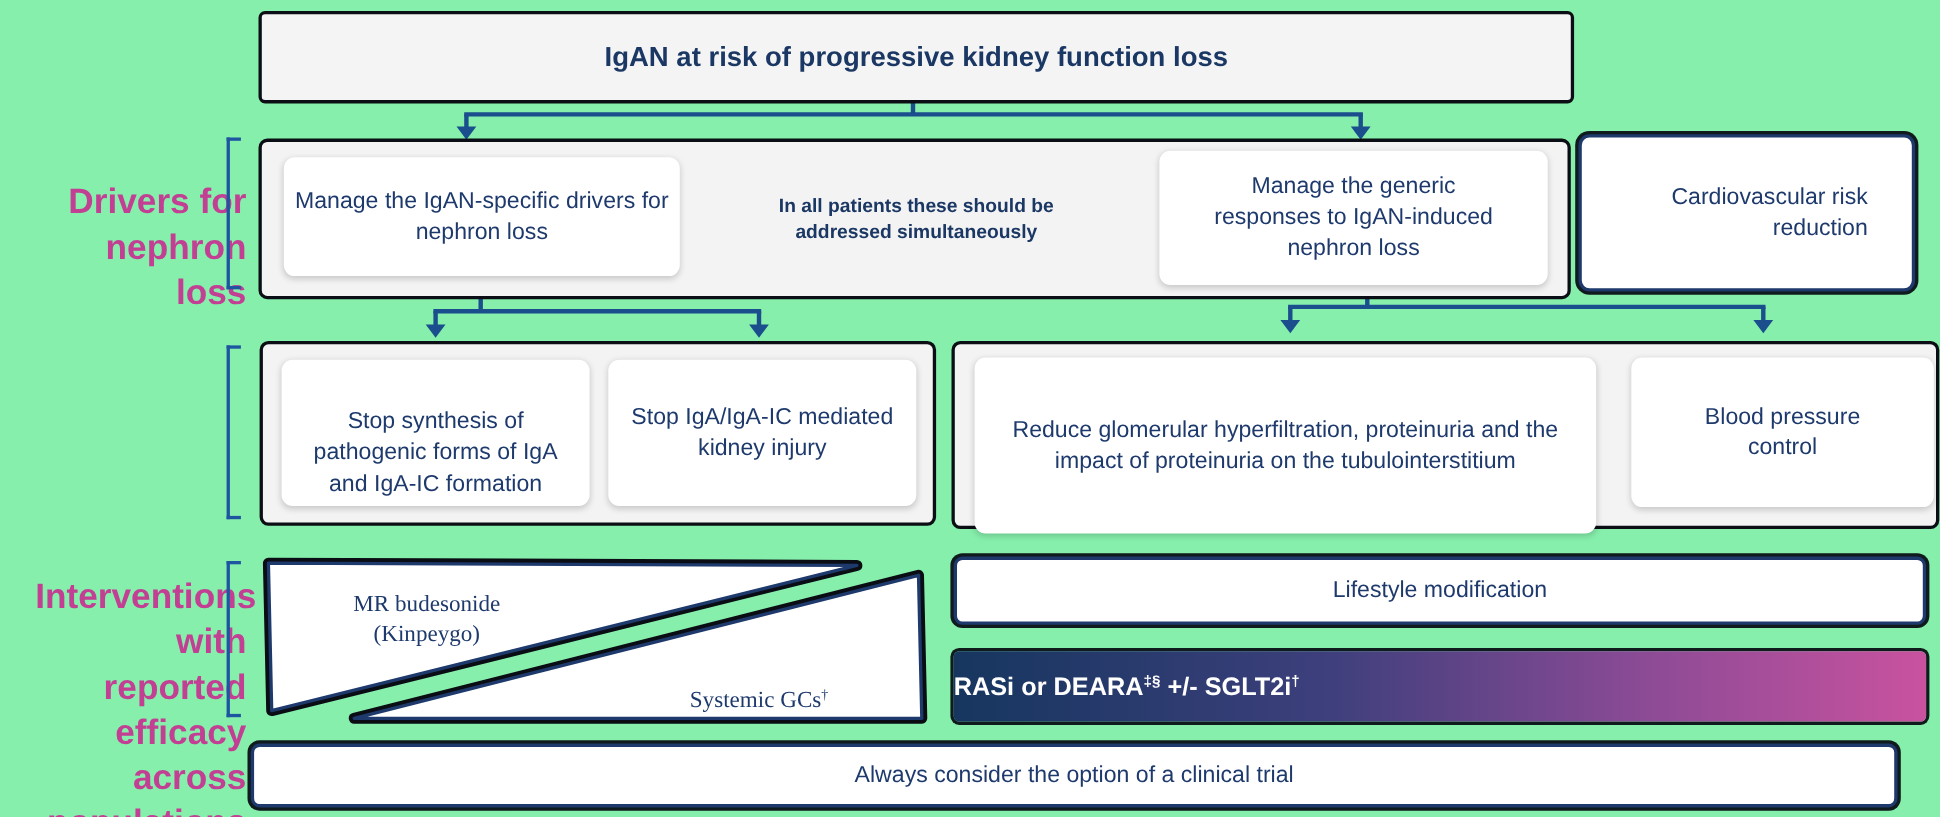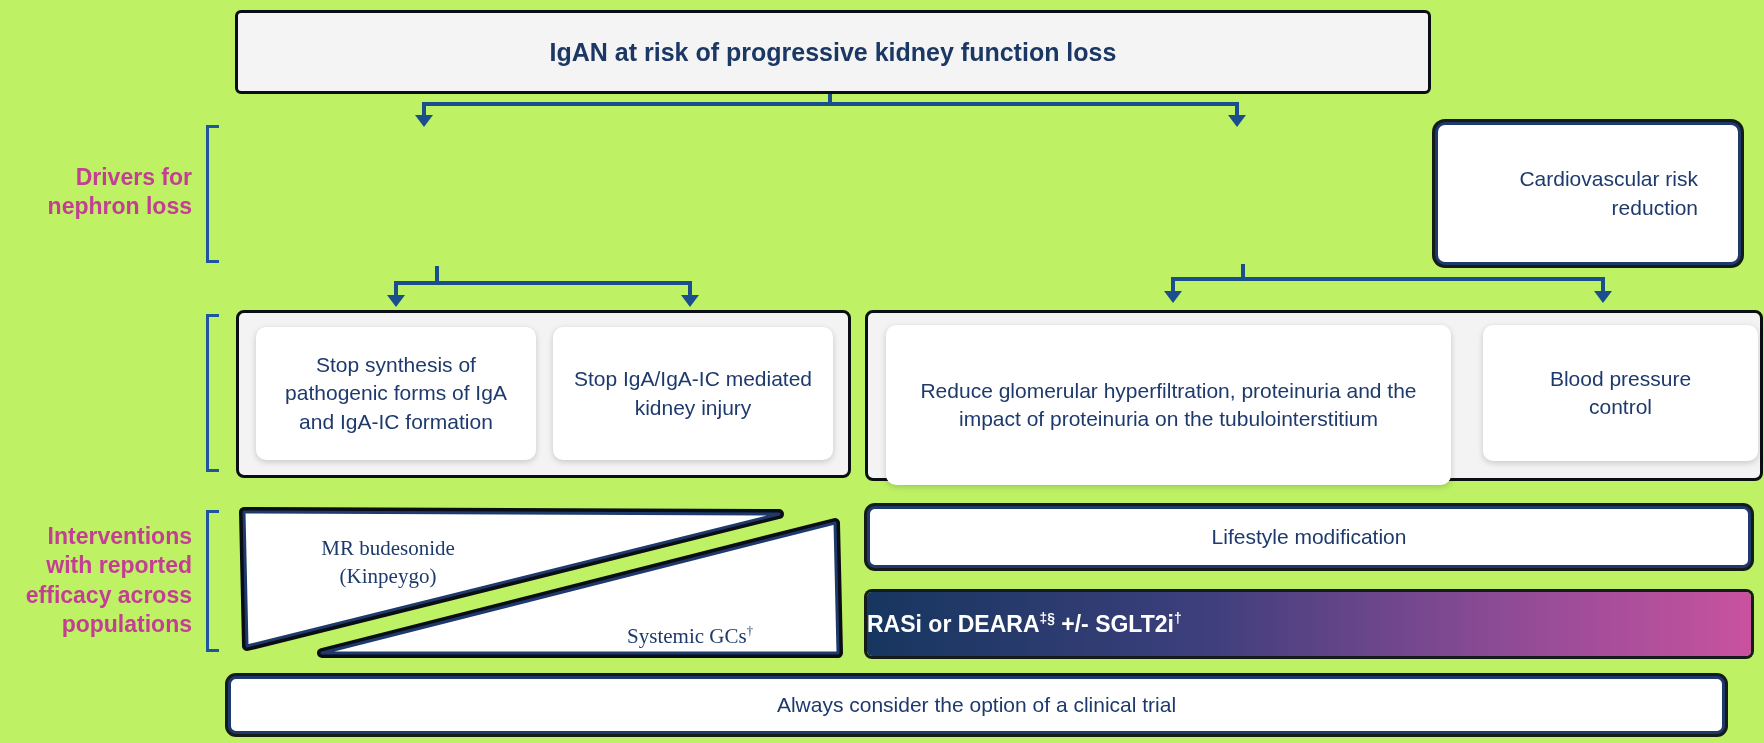--- a/index.html
+++ b/index.html
@@ -1,17 +1,17 @@
 <!DOCTYPE html>
 <html><head>
 <meta charset="utf-8">
 <style>
   html,body{margin:0;padding:0;background:#000;}
   .canvas{
-    position:relative;width:1764px;height:743px;background:#bef264;overflow:hidden;
+    position:relative;width:1764px;height:743px;background:#86efac;overflow:hidden;
     font-family:"Liberation Sans","DejaVu Sans",sans-serif;color:#1E3A6D;
   }
   .abs{position:absolute;}
   svg.connectors{position:absolute;left:0;top:0;z-index:1;}
   .layer{position:absolute;left:0;top:0;z-index:2;width:100%;height:100%;}
 
   
   .header-box{
     left:235px;top:10px;width:1190px;height:78px;
     background:#F4F4F4;border:3px solid #0b0e14;border-radius:6px;
@@ -36,21 +36,21 @@
     font-size:21px;line-height:1.35;color:#1E3A6D;padding:4px 12px;box-sizing:border-box;
   }
   .note{
     display:flex;align-items:center;justify-content:center;text-align:center;
     font-size:17.5px;font-weight:bold;color:#1B3764;line-height:1.3;
   }
 
   
   .row-label{
     left:0;width:192px;text-align:right;
-    font-size:23px;font-weight:bold;color:#C23F94;line-height:1.28;white-space:pre-line;
+    font-size:32px;font-weight:bold;color:#C23F94;line-height:1.28;white-space:pre-line;padding-left:32px;
   }
   .bracket{
     left:206px;width:13px;box-sizing:border-box;
     border-left:3px solid #1D55A0;border-top:3px solid #1D55A0;border-bottom:3px solid #1D55A0;
   }
 
   
   .trap-text{
     position:absolute;text-align:center;font-size:21px;color:#1E3A6D;
     line-height:1.35;white-space:pre-line;z-index:3;
@@ -108,26 +108,37 @@
     <div class="abs bracket" style="top:125px;height:138px;"></div>
 
     <div class="abs bracket" style="top:314px;height:158px;"></div>
 
     <div class="abs row-label" style="top:522px;">Interventions
 with reported
 efficacy across
 populations</div>
     <div class="abs bracket" style="top:510px;height:142px;"></div>
 
+    <div class="abs container" style="left:235px;top:126px;width:1187px;height:140px;">
+      <div class="white-card" style="left:20px;top:14px;width:360px;height:108px;">
+        <span>Manage the IgAN-specific drivers for nephron loss</span>
+      </div>
+      <div class="note abs" style="left:430px;top:40px;width:330px;height:60px;">
+        <span>In all patients these should be addressed simultaneously</span>
+      </div>
+      <div class="white-card" style="left:816px;top:8px;width:353px;height:122px;">
+        <span style="max-width:285px;display:inline-block;">Manage the generic responses to IgAN-induced nephron loss</span>
+      </div>
+    </div>
     <div class="abs outlined-box" style="left:1435px;top:122px;width:306px;height:143px;">
       <span style="max-width:220px;display:inline-block;">Cardiovascular risk reduction</span>
     </div>
 
     <div class="abs container" style="left:236px;top:310px;width:609px;height:162px;">
-      <div class="white-card" style="left:17px;top:14px;width:280px;height:133px;">
+      <div class="white-card" style="left:17px;top:14px;width:280px;height:133px;align-items:flex-end;">
         <span style="max-width:235px;display:inline-block;">Stop synthesis of pathogenic forms of IgA and IgA-IC formation</span>
       </div>
       <div class="white-card" style="left:314px;top:14px;width:280px;height:133px;">
         <span style="max-width:250px;display:inline-block;">Stop IgA/IgA-IC mediated kidney injury</span>
       </div>
     </div>
     <div class="abs container" style="left:865px;top:310px;width:892px;height:165px;">
       <div class="white-card" style="left:18px;top:12px;width:565px;height:160px;">
         <span style="max-width:530px;display:inline-block;">Reduce glomerular hyperfiltration, proteinuria and the impact of proteinuria on the tubulointerstitium</span>
       </div>

